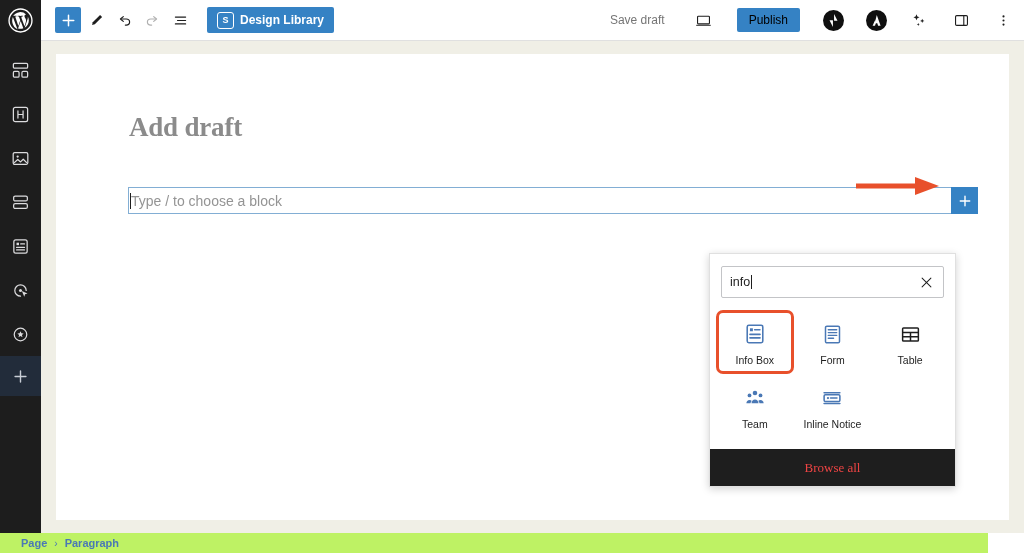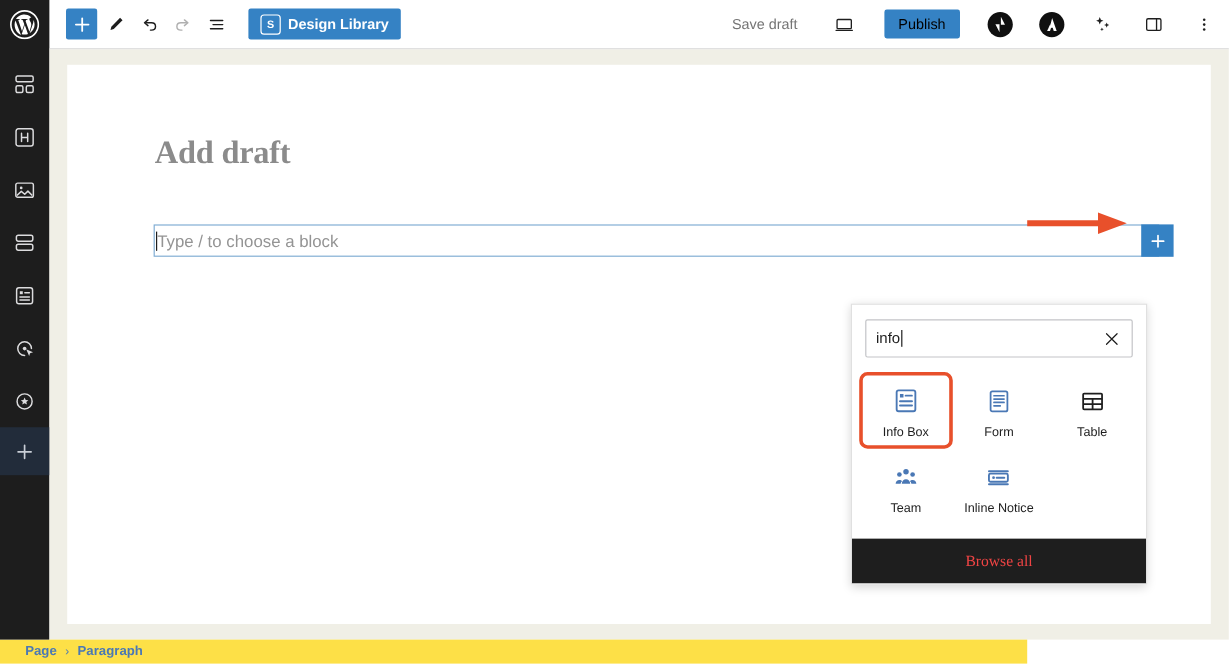--- a/index.html
+++ b/index.html
@@ -311,23 +311,23 @@
     cursor: pointer;
     border-top: 1px solid #1e1e1e;
     font-family: Liberation Serif, serif;
   }
 
   
   .bottom-bar {
     position: absolute;
     left: 0;
     top: 533px;
-    width: 856px;
+    width: 988px;
     height: 20px;
-    background: #fde047;
+    background: #bef264;
     display: flex;
     align-items: center;
     z-index: 25;
   }
   .breadcrumbs {
     display: flex;
     align-items: center;
     gap: 7px;
     padding-left: 21px;
     font-size: 11px;

